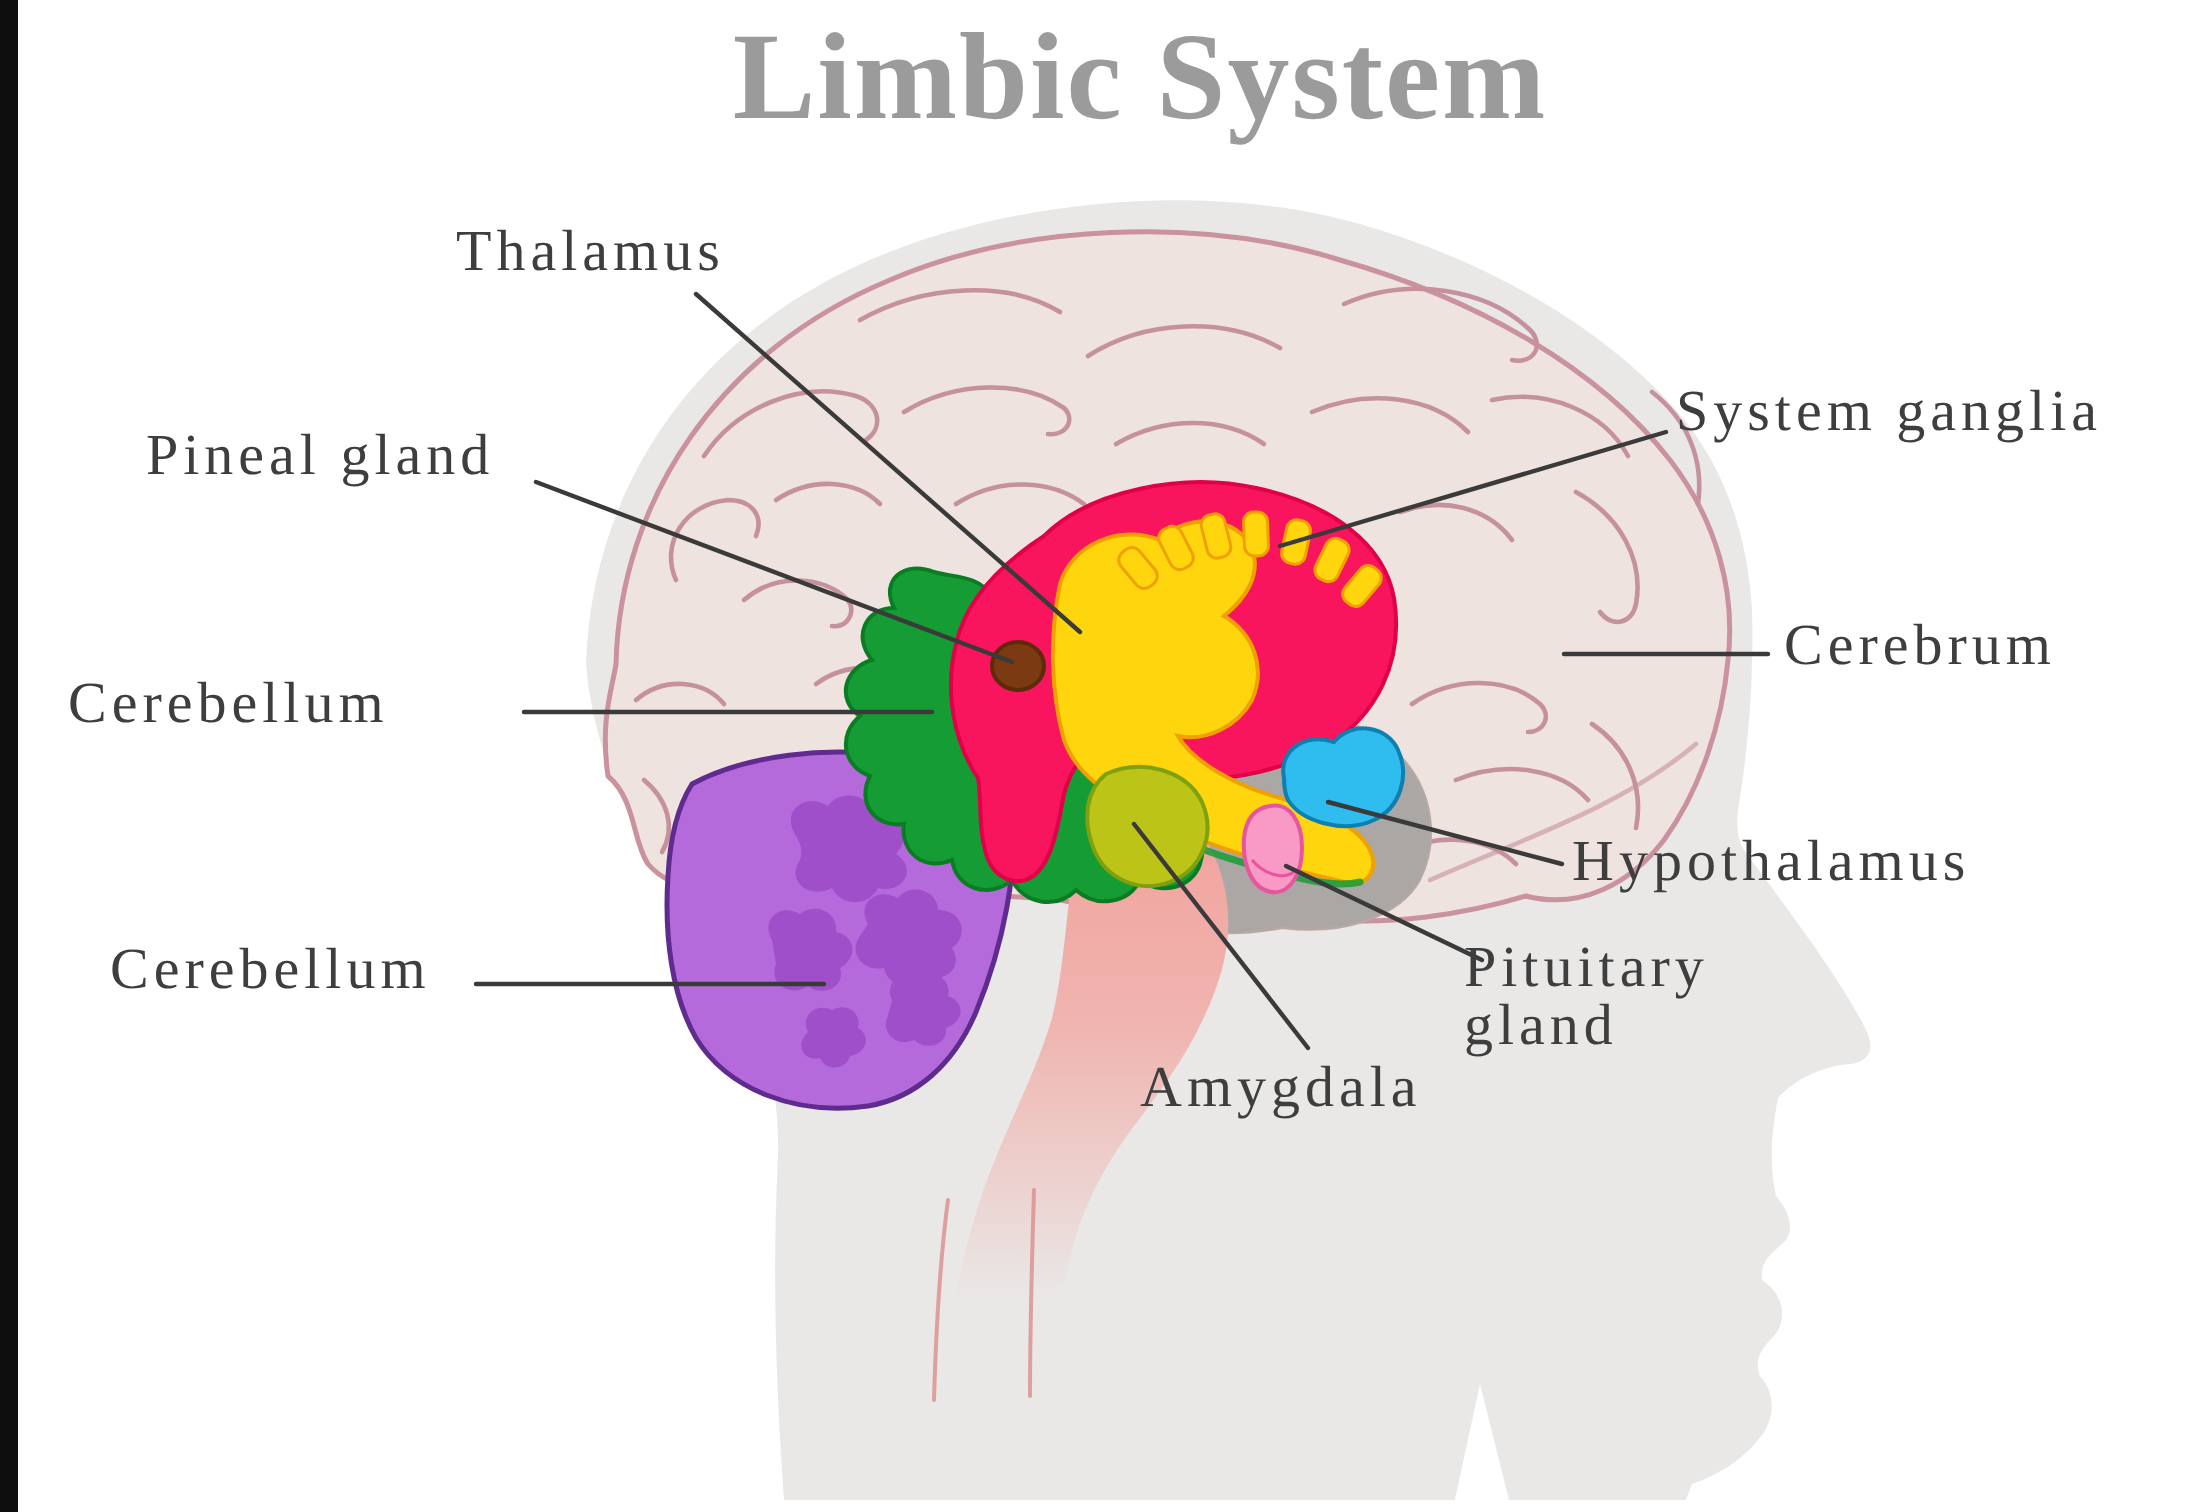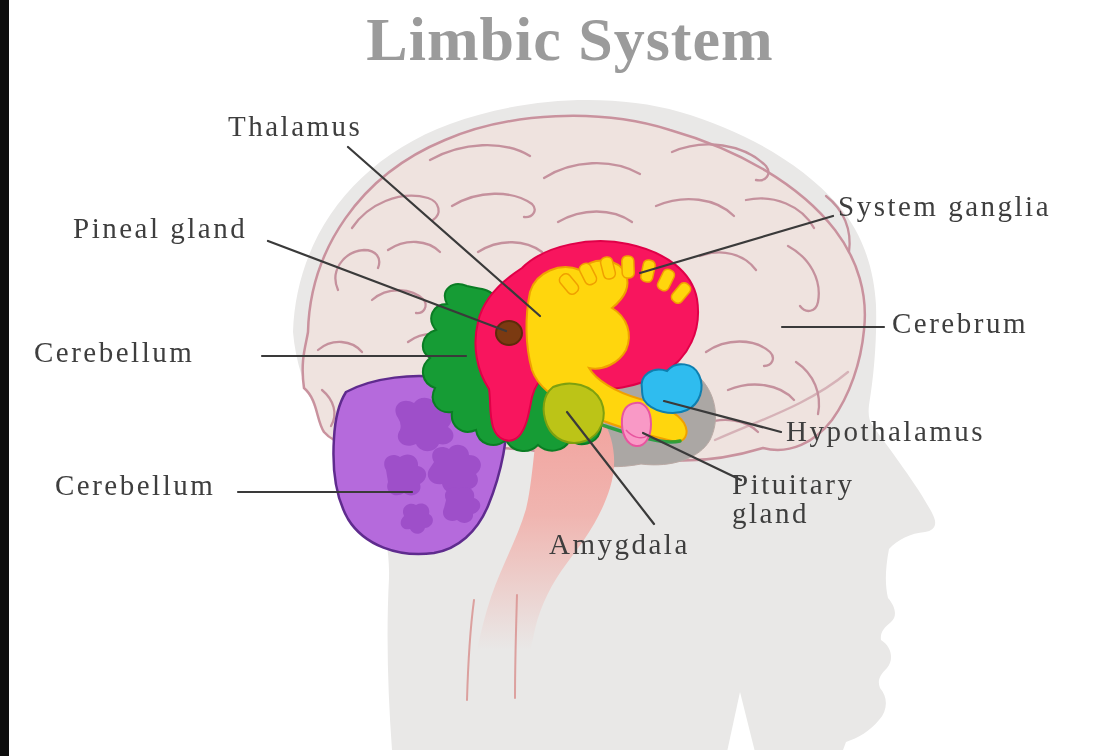--- a/index.html
+++ b/index.html
@@ -152,14 +152,14 @@
   <div class="title">Limbic System</div>
 
   <div class="lbl" style="left:73px;top:214px">Pineal gland</div>
   <div class="lbl" style="left:228px;top:112px">Thalamus</div>
   <div class="lbl" style="left:34px;top:338px">Cerebellum</div>
   <div class="lbl" style="left:55px;top:471px">Cerebellum</div>
   <div class="lbl" style="left:838px;top:192px">System ganglia</div>
   <div class="lbl" style="left:892px;top:309px">Cerebrum</div>
   <div class="lbl" style="left:786px;top:417px">Hypothalamus</div>
   <div class="lbl wrap" style="left:732px;top:470px;width:150px">Pituitary gland</div>
-  <div class="lbl" style="left:549px;top:530px">Amygdala</div>
+  <div class="lbl" style="left:570px;top:530px">Amygdala</div>
 </div>
 
 </body></html>

